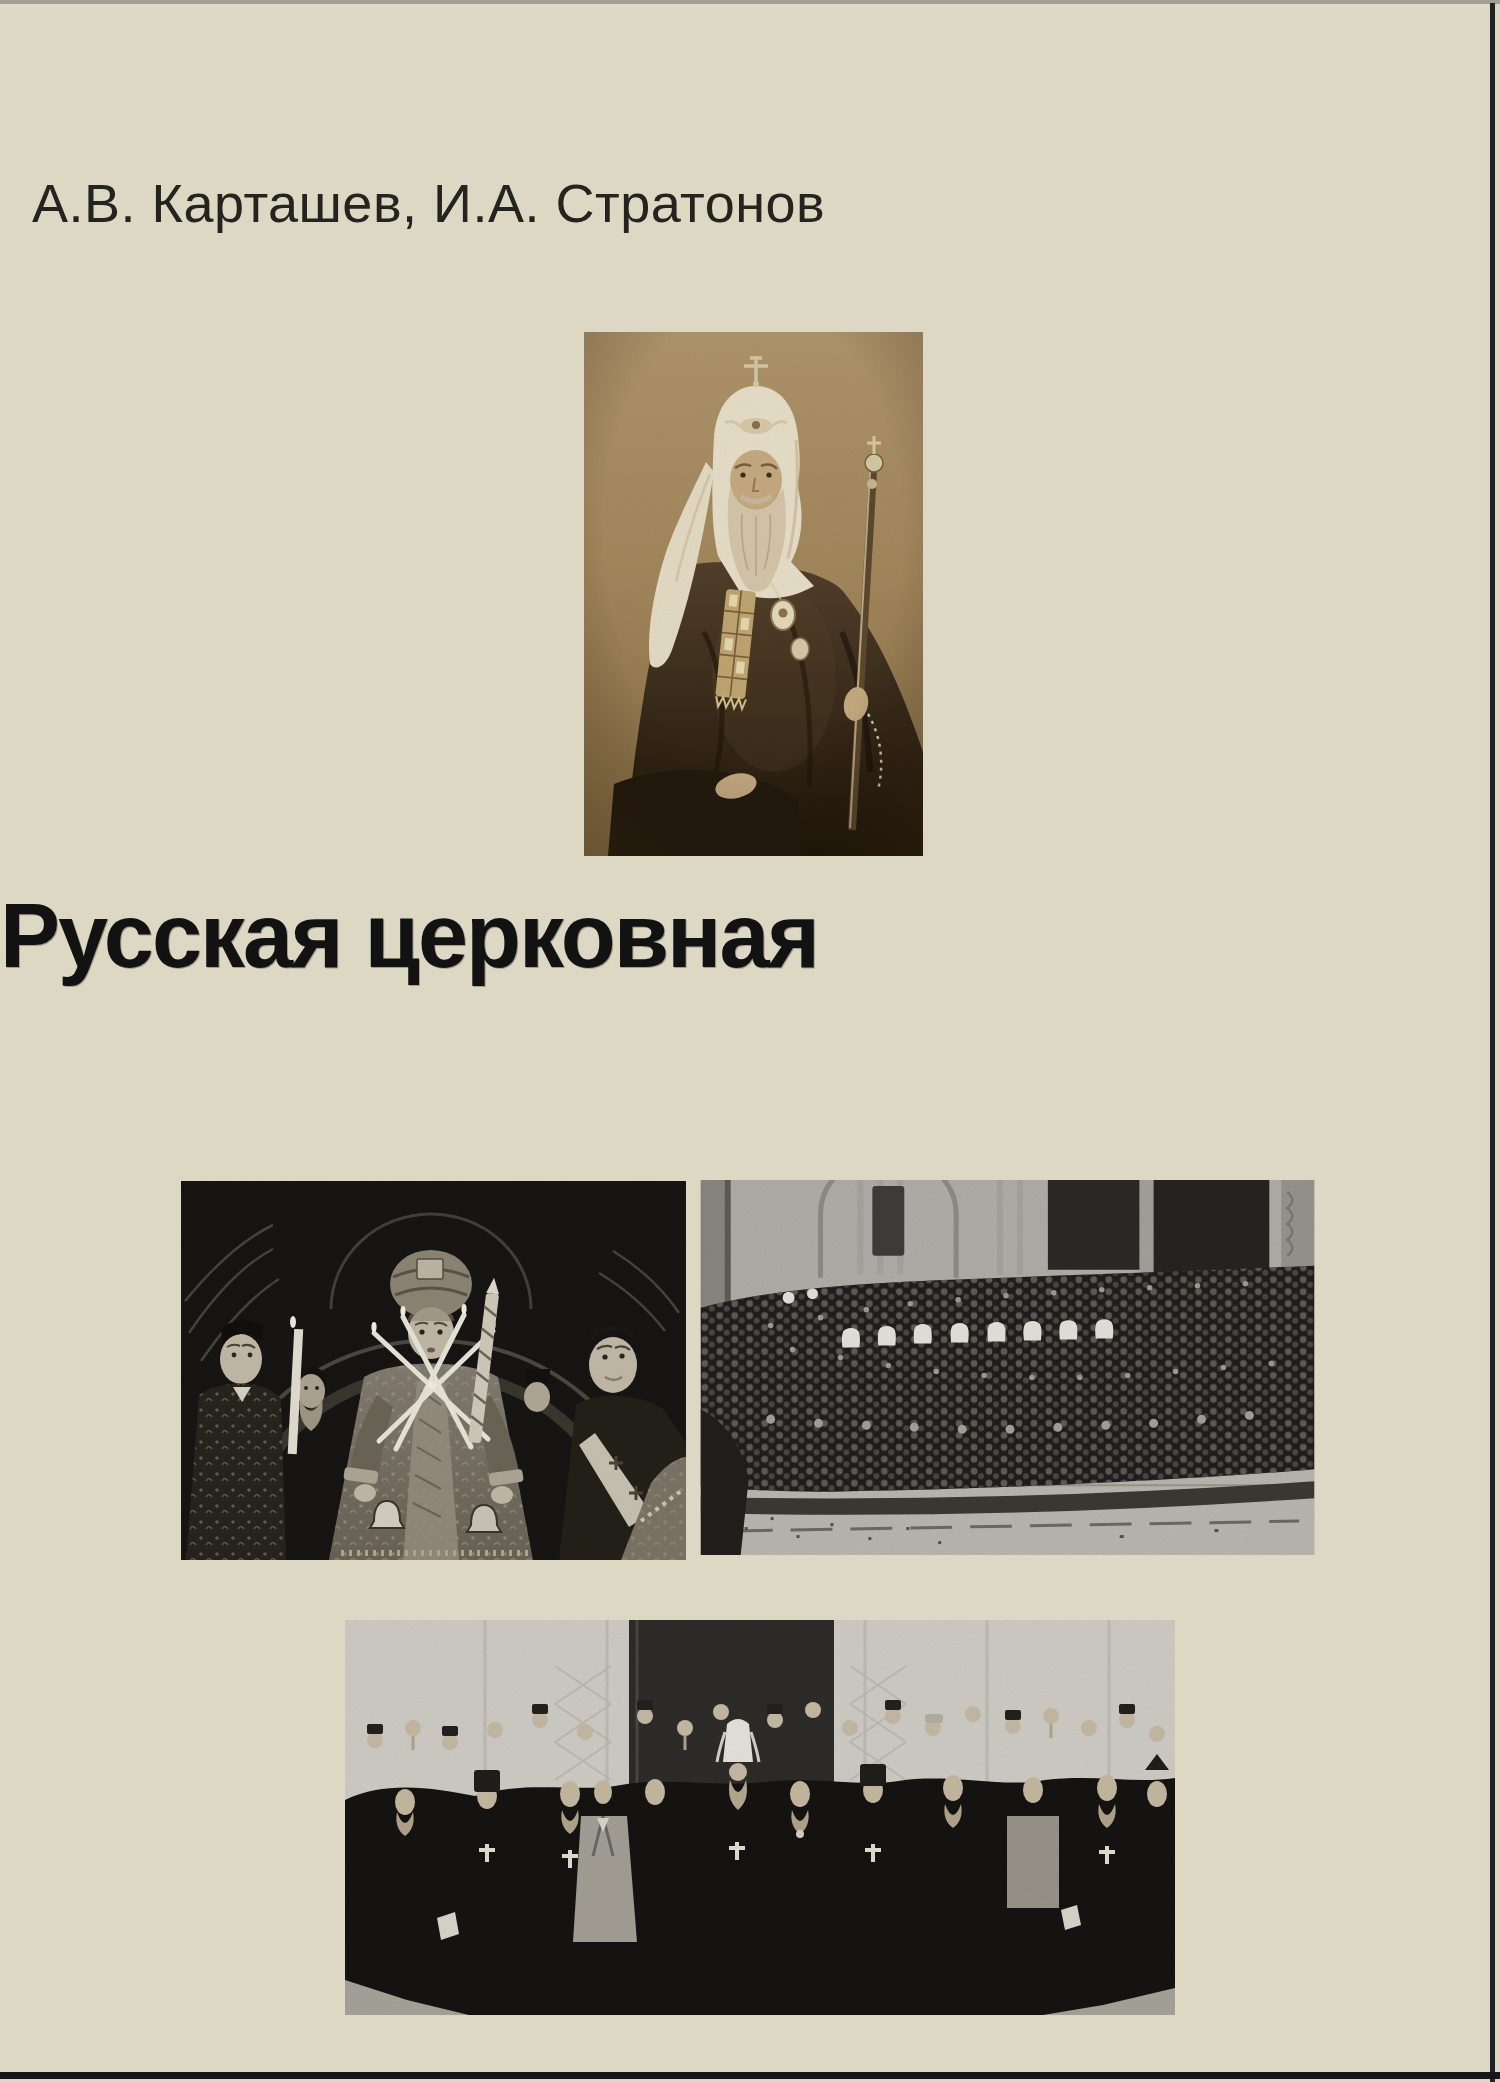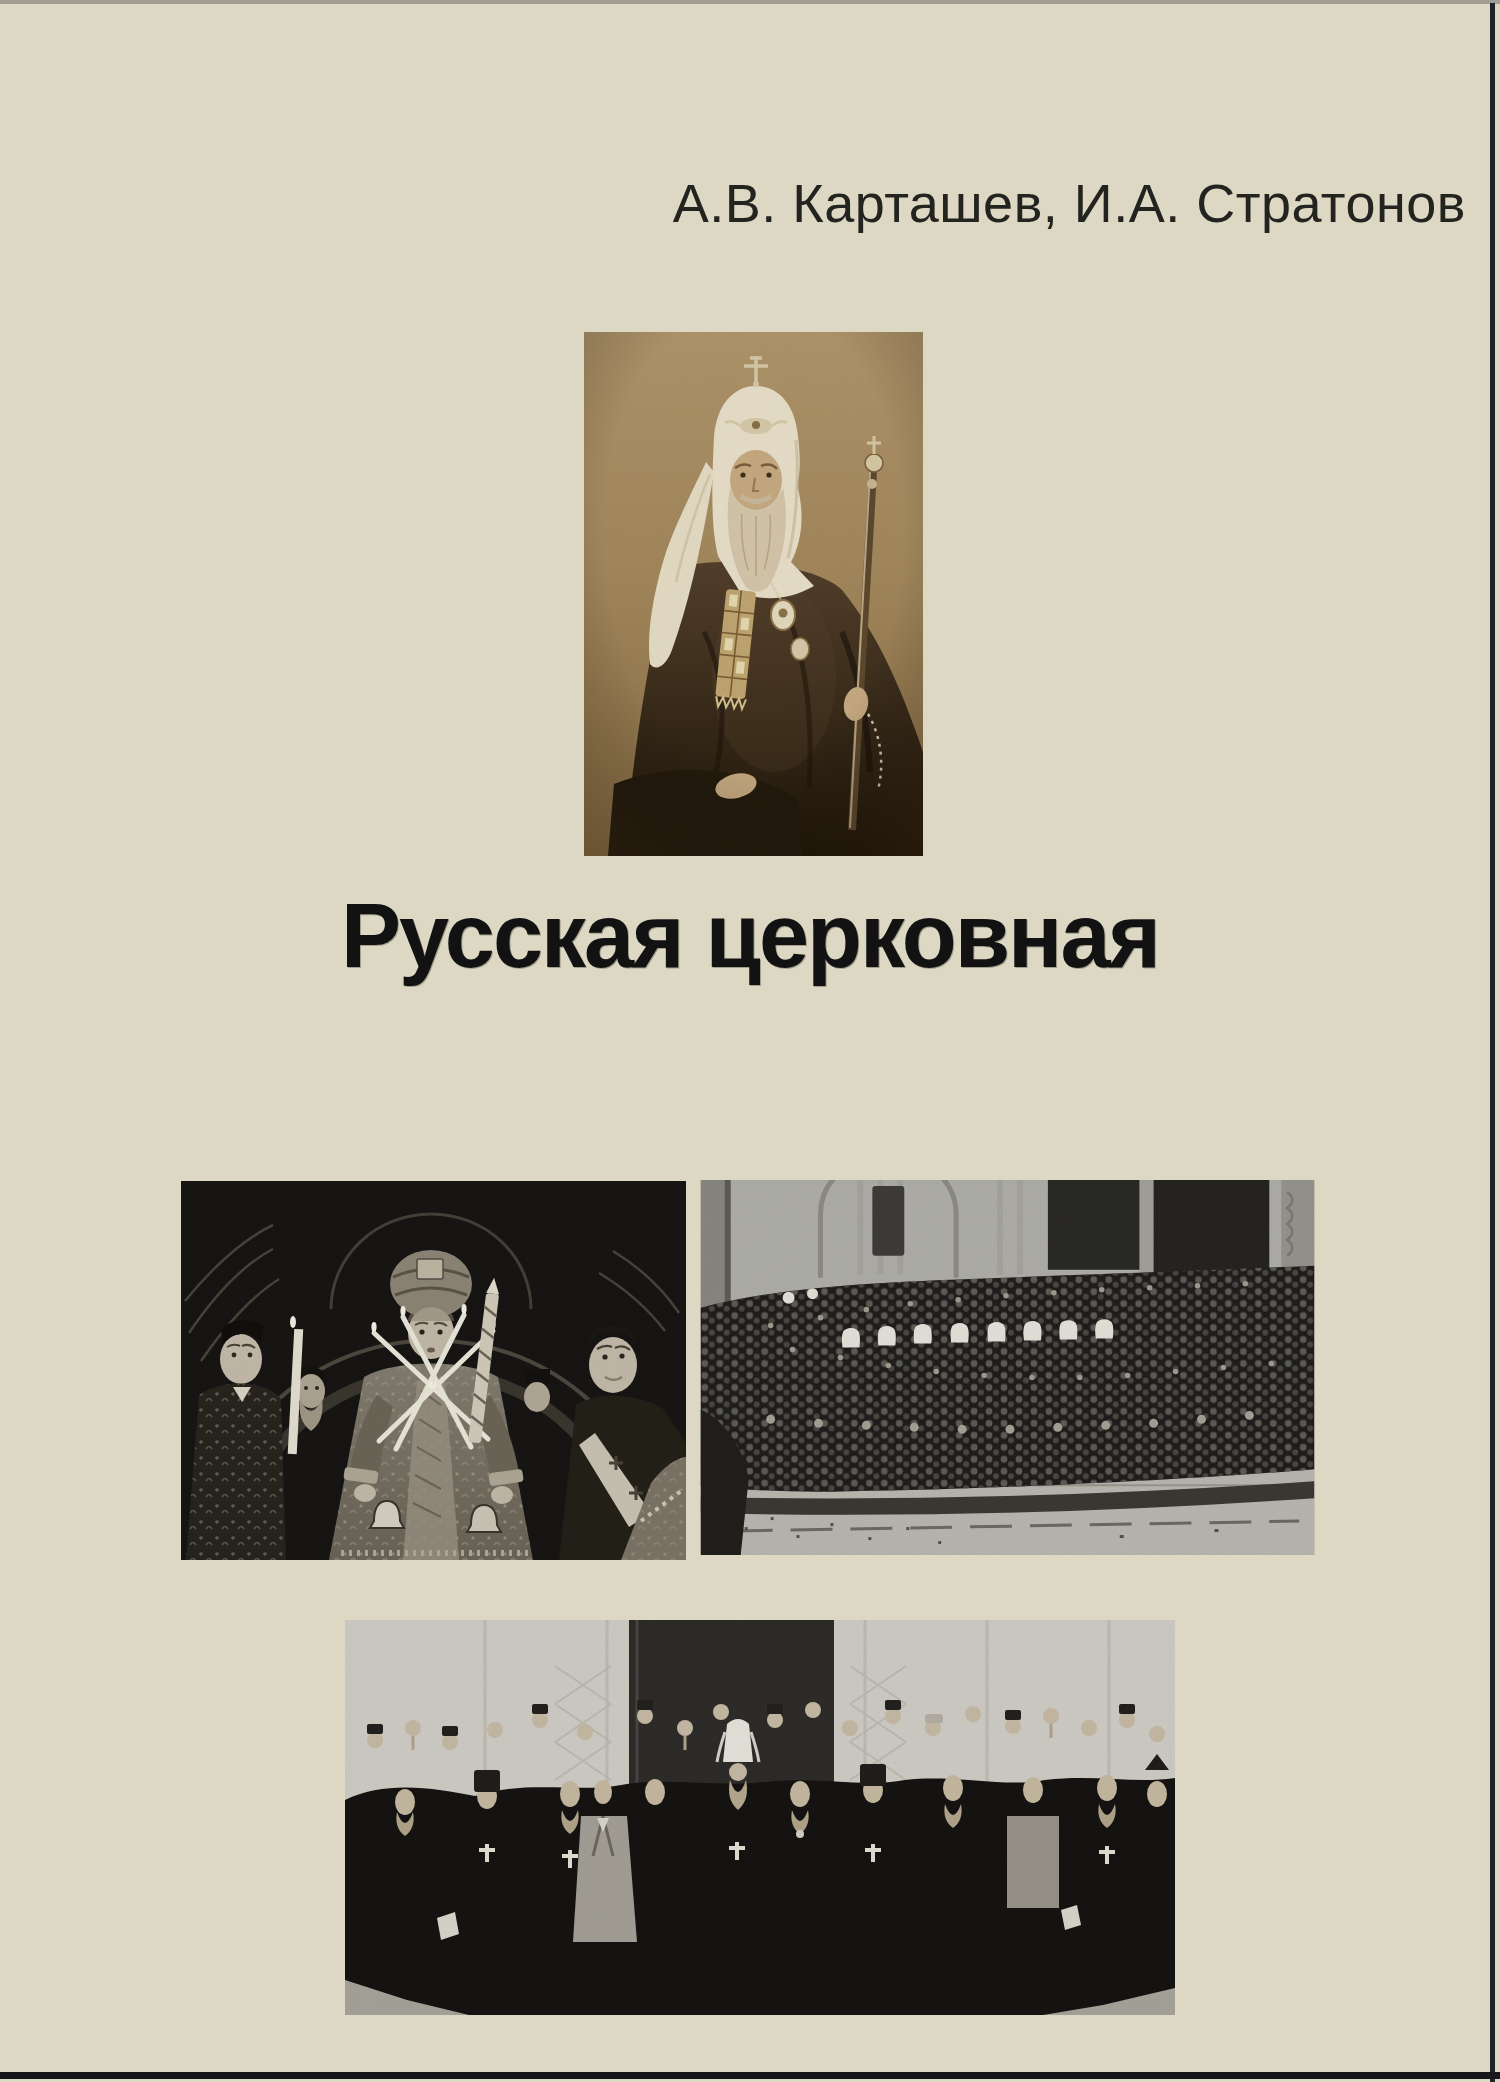--- a/index.html
+++ b/index.html
@@ -10,27 +10,26 @@
     overflow:hidden;
     font-family:"Liberation Sans", sans-serif;
   }
   
   .edge-top{position:absolute;left:0;top:0;width:1500px;height:4px;background:#a29e93;}
   .edge-right{position:absolute;left:1490px;top:3px;width:5px;height:2079px;background:#22222b;}
   .edge-bottom{position:absolute;left:0;bottom:3px;width:1500px;height:7px;background:#17171b;}
 
   .author{
     position:absolute;top:171px;left:0;width:1466px;
-    text-align:right;
+    text-align:left;
     font-size:54px;line-height:64px;font-weight:400;
-    color:#23231f;letter-spacing:0.5px;
+    color:#23231f;letter-spacing:0.5px;padding-left:32px;
   }
   .title{
     position:absolute;top:884px;left:0;width:1500px;margin:0;
-    text-align:center;
     font-size:90px;line-height:104px;font-weight:700;
     color:#121212;letter-spacing:-2px;
     text-shadow:1px 1px 0 rgba(60,55,40,.35);
   }
   .title span{display:block;}
 
   figure.photo{position:absolute;margin:0;padding:0;}
   figure.photo svg{display:block;width:100%;height:100%;}
 
   .photo-portrait{left:584px;top:332px;width:339px;height:524px;}

